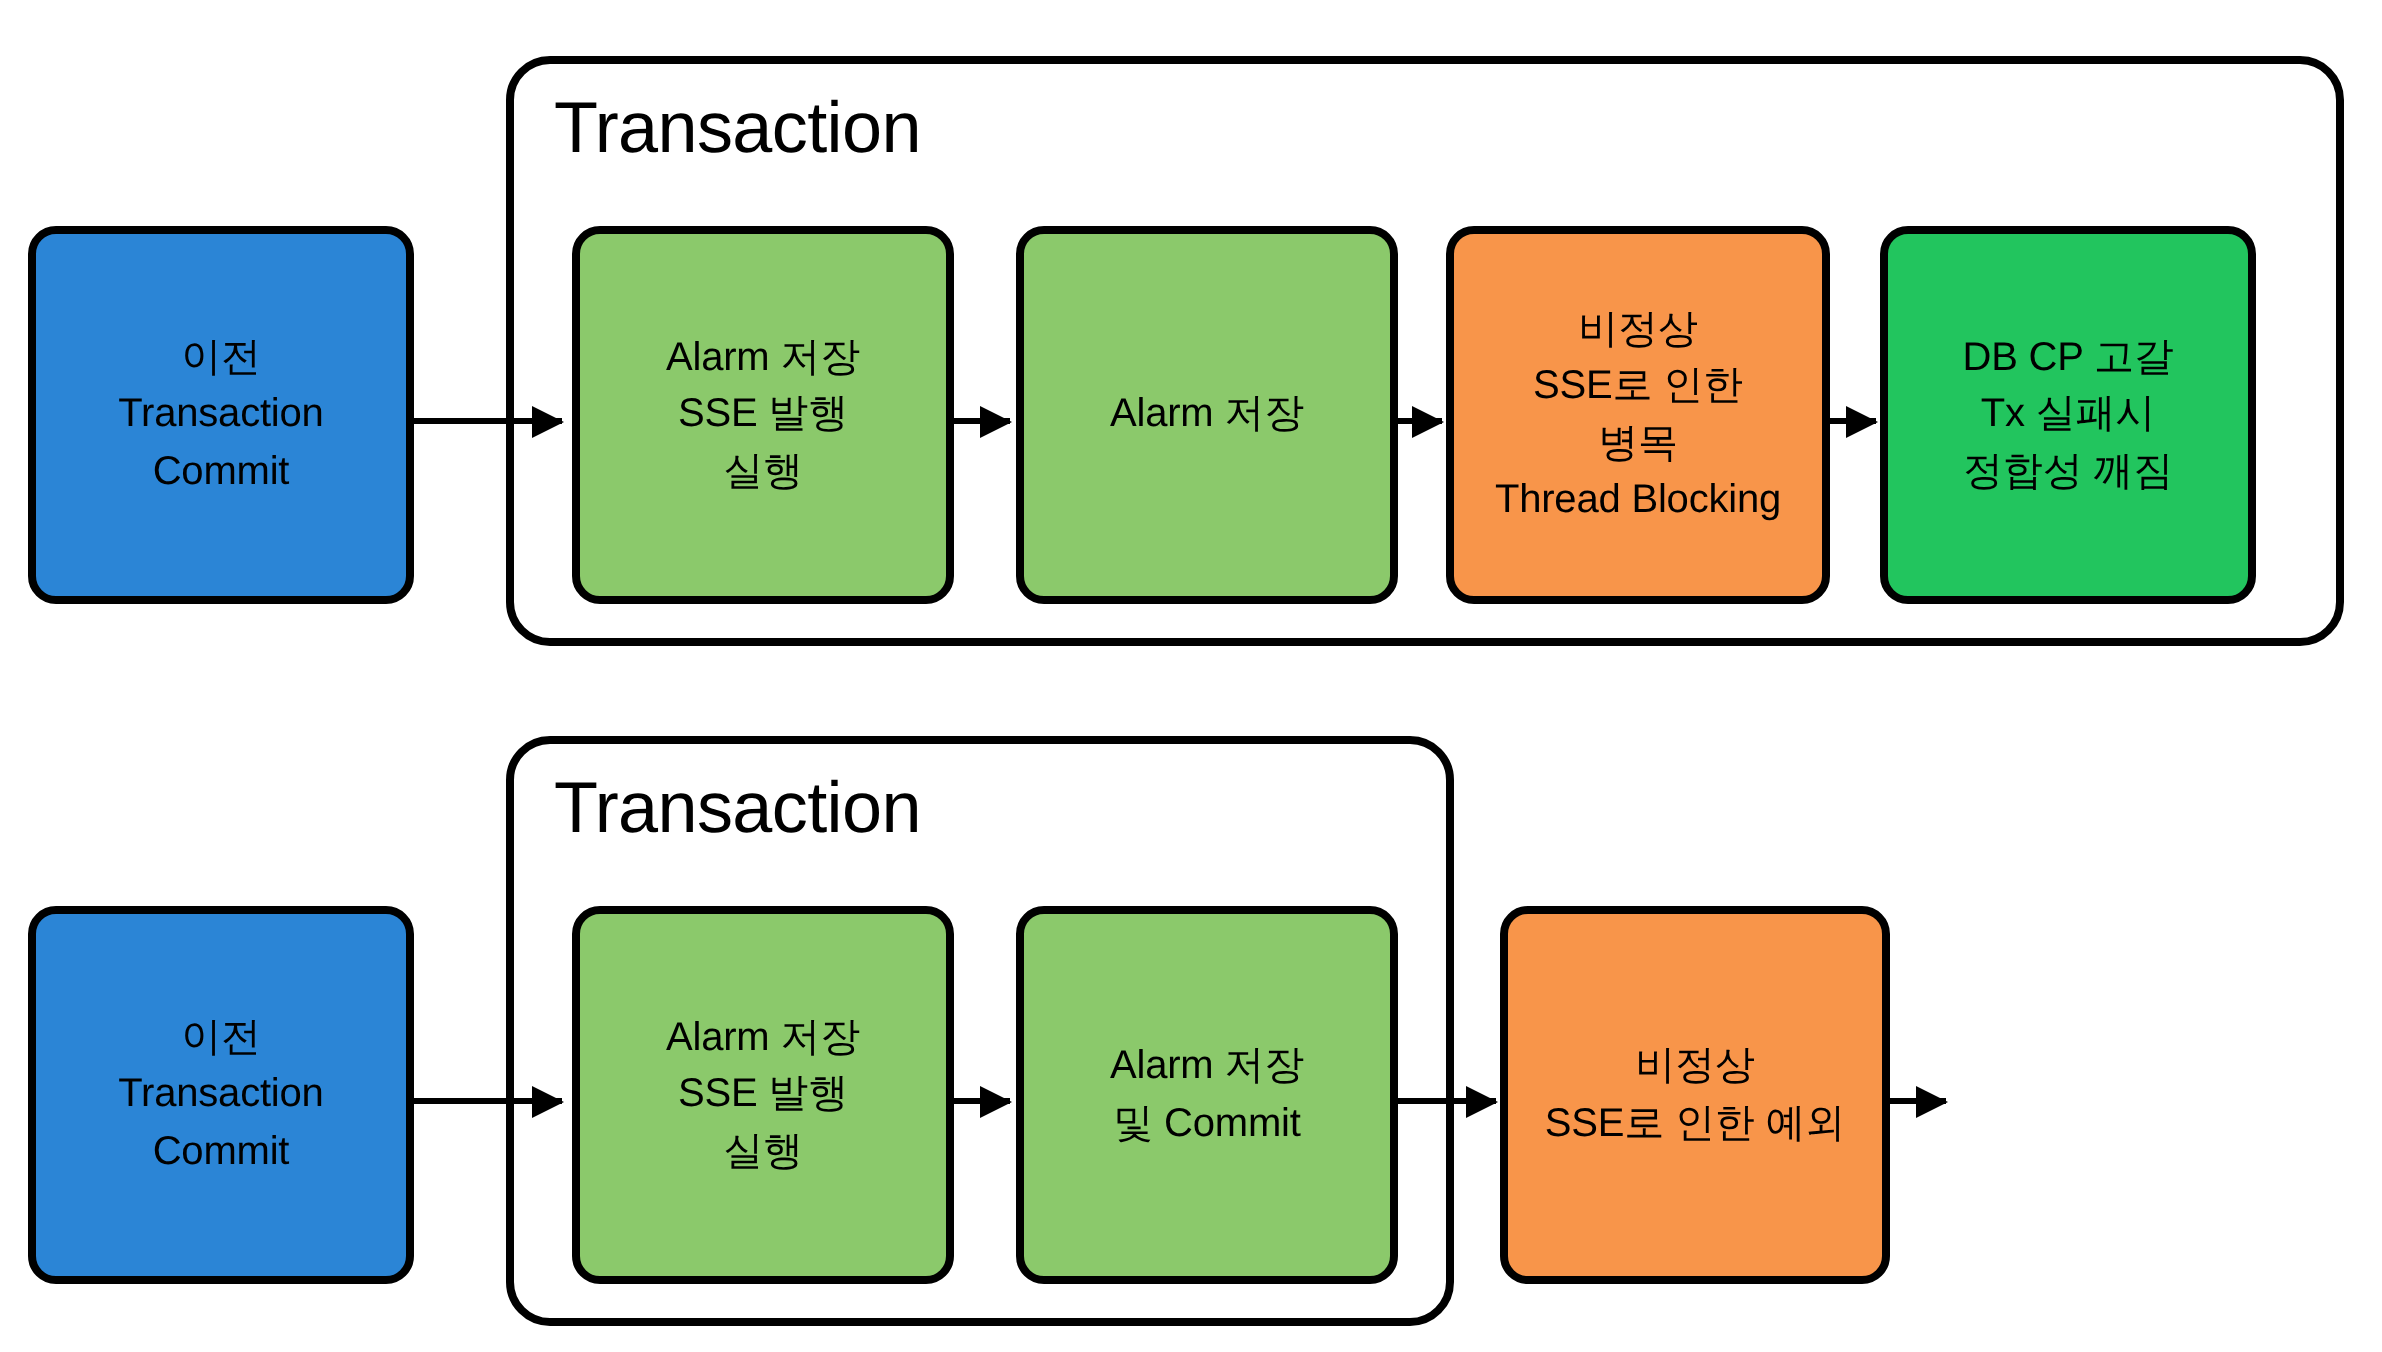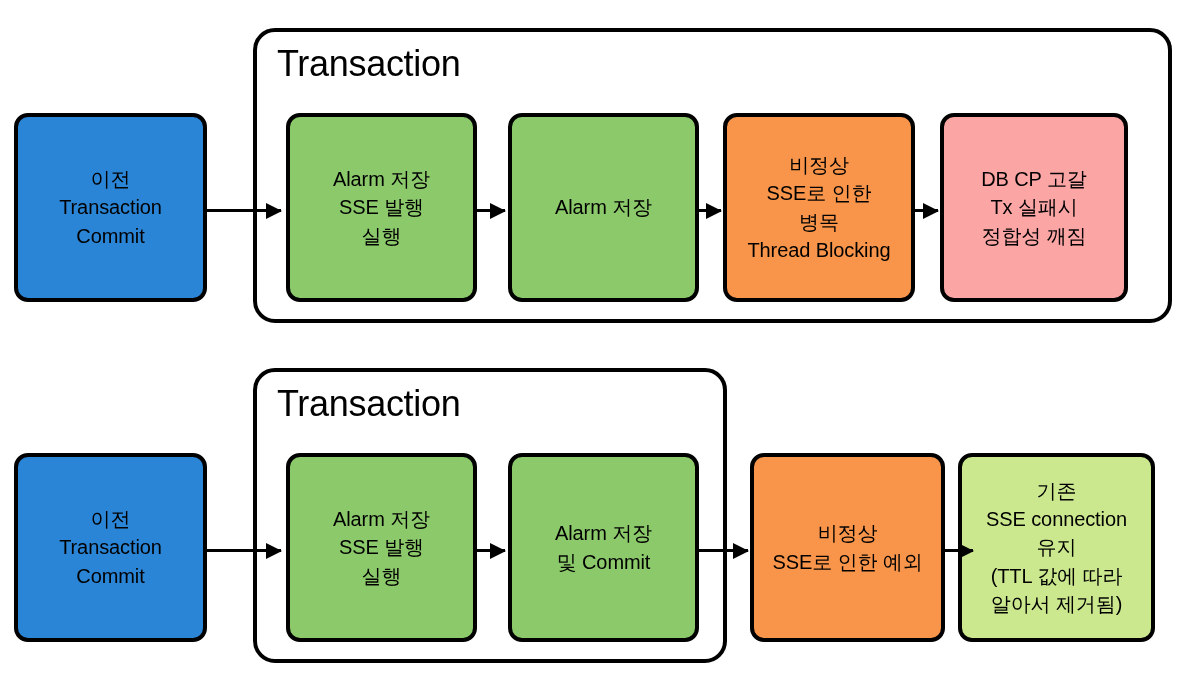--- a/index.html
+++ b/index.html
@@ -88,21 +88,21 @@
 SSE 발행
 실행</div>
 
   <div class="node" style="left:508px; top:113px; width:191px; height:189px; background:#8bc96b;">Alarm 저장</div>
 
   <div class="node" style="left:723px; top:113px; width:192px; height:189px; background:#f8954a;">비정상
 SSE로 인한
 병목
 Thread Blocking</div>
 
-  <div class="node" style="left:940px; top:113px; width:188px; height:189px; background:#fca5a5;">DB CP 고갈
+  <div class="node" style="left:940px; top:113px; width:188px; height:189px; background:#22c55e;">DB CP 고갈
 Tx 실패시
 정합성 깨짐</div>
 
   <div class="arrow" style="left:207px; top:209px; width:74px;"></div>
   <div class="arrow" style="left:477px; top:209px; width:28px;"></div>
   <div class="arrow" style="left:699px; top:209px; width:22px;"></div>
   <div class="arrow" style="left:915px; top:209px; width:23px;"></div>
 
   <div class="group" style="left:253px; top:368px; width:474px; height:295px;"></div>
   <div class="group-title" style="left:277px; top:386px;">Transaction</div>
@@ -114,24 +114,19 @@
   <div class="node" style="left:286px; top:453px; width:191px; height:189px; background:#8bc96b;">Alarm 저장
 SSE 발행
 실행</div>
 
   <div class="node" style="left:508px; top:453px; width:191px; height:189px; background:#8bc96b;">Alarm 저장
 및 Commit</div>
 
   <div class="node" style="left:750px; top:453px; width:195px; height:189px; background:#f8954a;">비정상
 SSE로 인한 예외</div>
 
-  <div class="node" style="left:958px; top:453px; width:197px; height:189px; background:#cbe88e;">기존
-SSE connection
-유지
-(TTL 값에 따라
-알아서 제거됨)</div>
 
   <div class="arrow" style="left:207px; top:549px; width:74px;"></div>
   <div class="arrow" style="left:477px; top:549px; width:28px;"></div>
   <div class="arrow" style="left:699px; top:549px; width:49px;"></div>
   <div class="arrow" style="left:945px; top:549px; width:28px;"></div>
 
 </div>
 
 </body></html>

